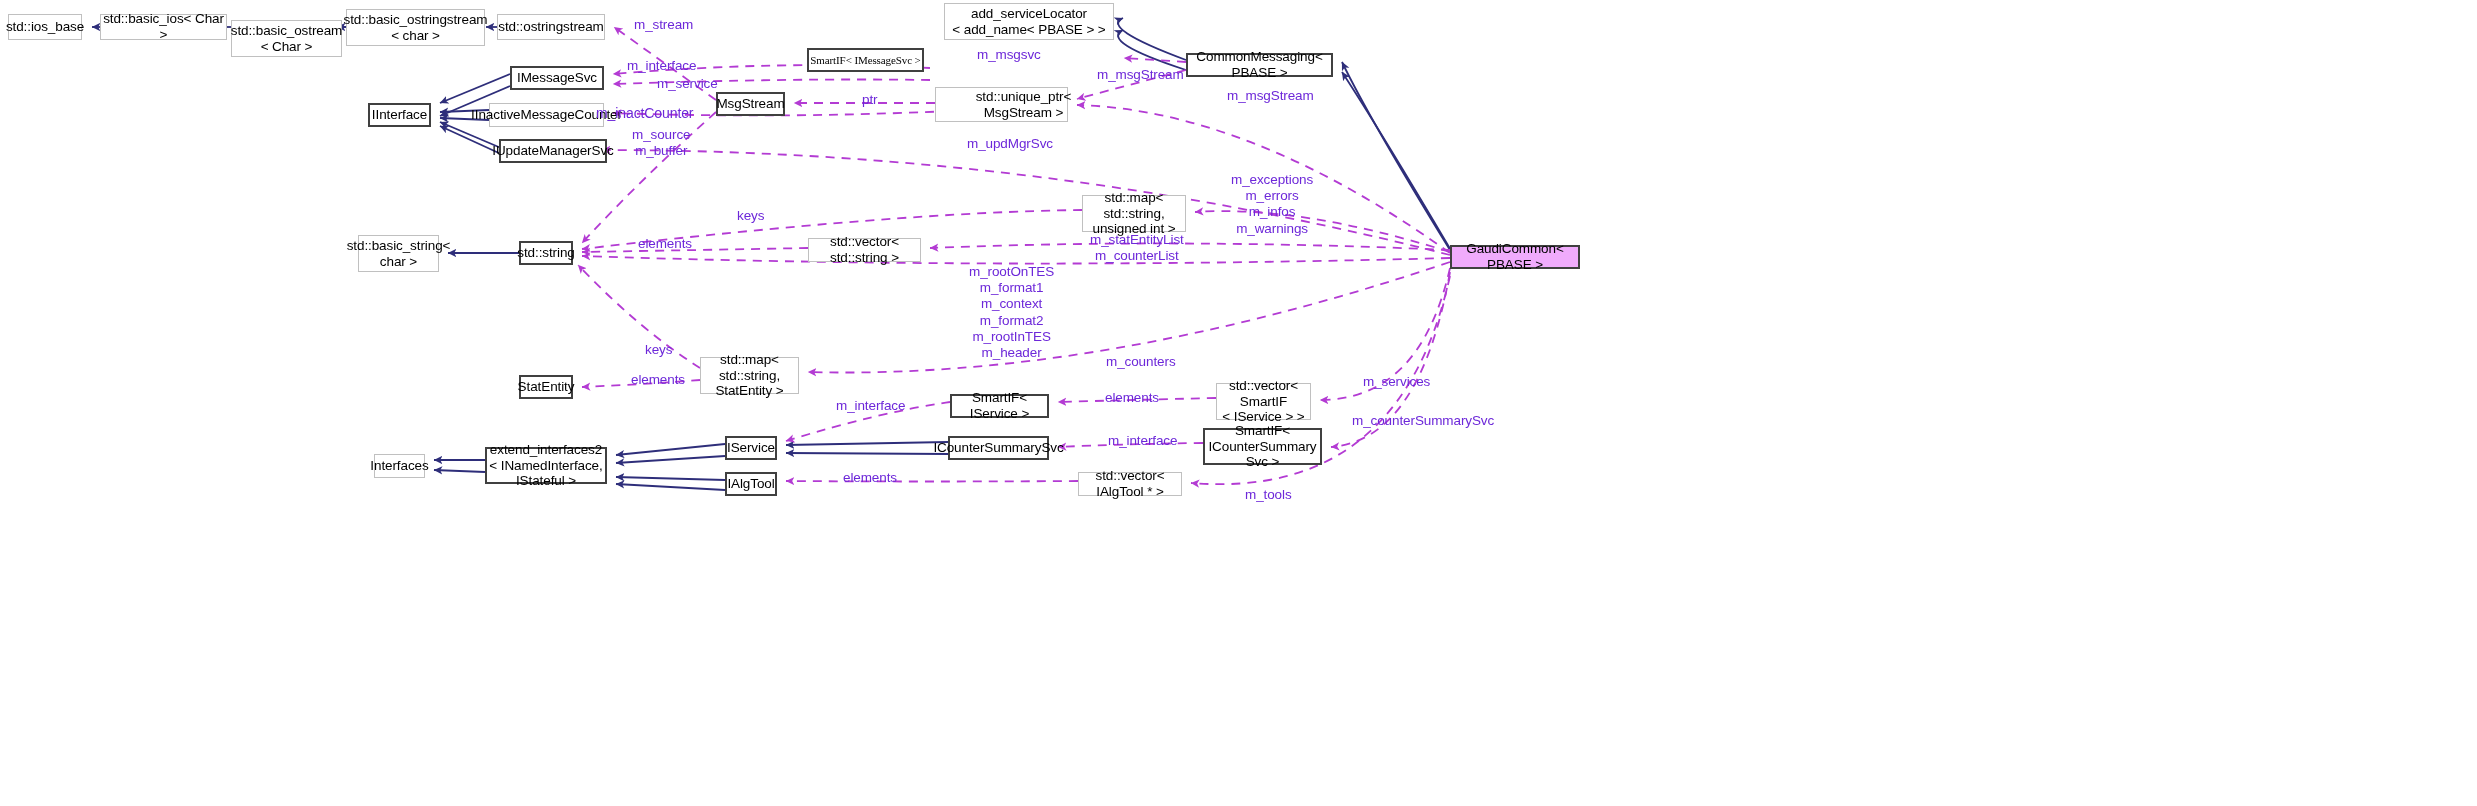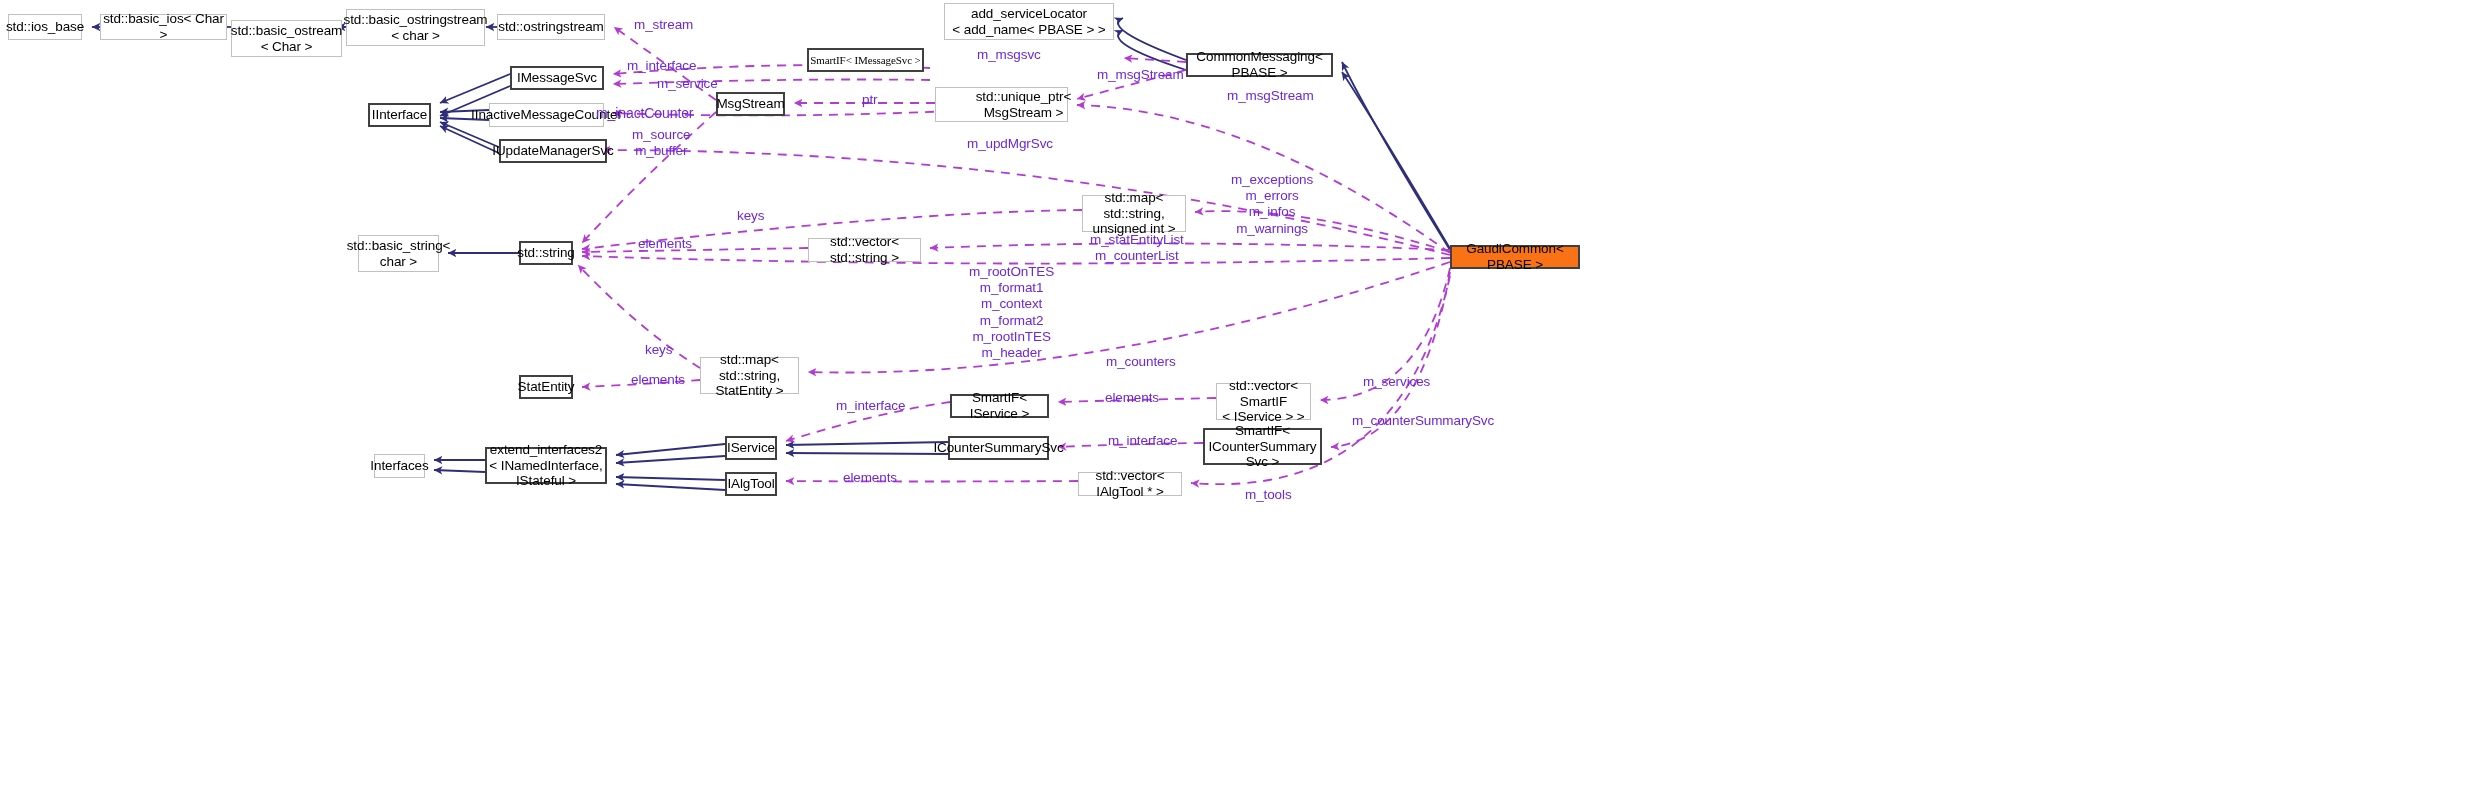--- a/index.html
+++ b/index.html
@@ -38,21 +38,21 @@
     letter-spacing: -0.1px;
   }
   .node.thin {
     border: 1px solid #c0c0c0;
   }
   .node.thick {
     border: 2px solid #404040;
   }
   .node.focus {
     border: 2px solid #404040;
-    background: #f97316;
+    background: #f0abfc;
   }
   .edge-label {
     position: absolute;
     color: #6d28d9;
     white-space: pre-line;
     text-align: center;
     line-height: 1.2;
     letter-spacing: -0.1px;
   }
 </style>

